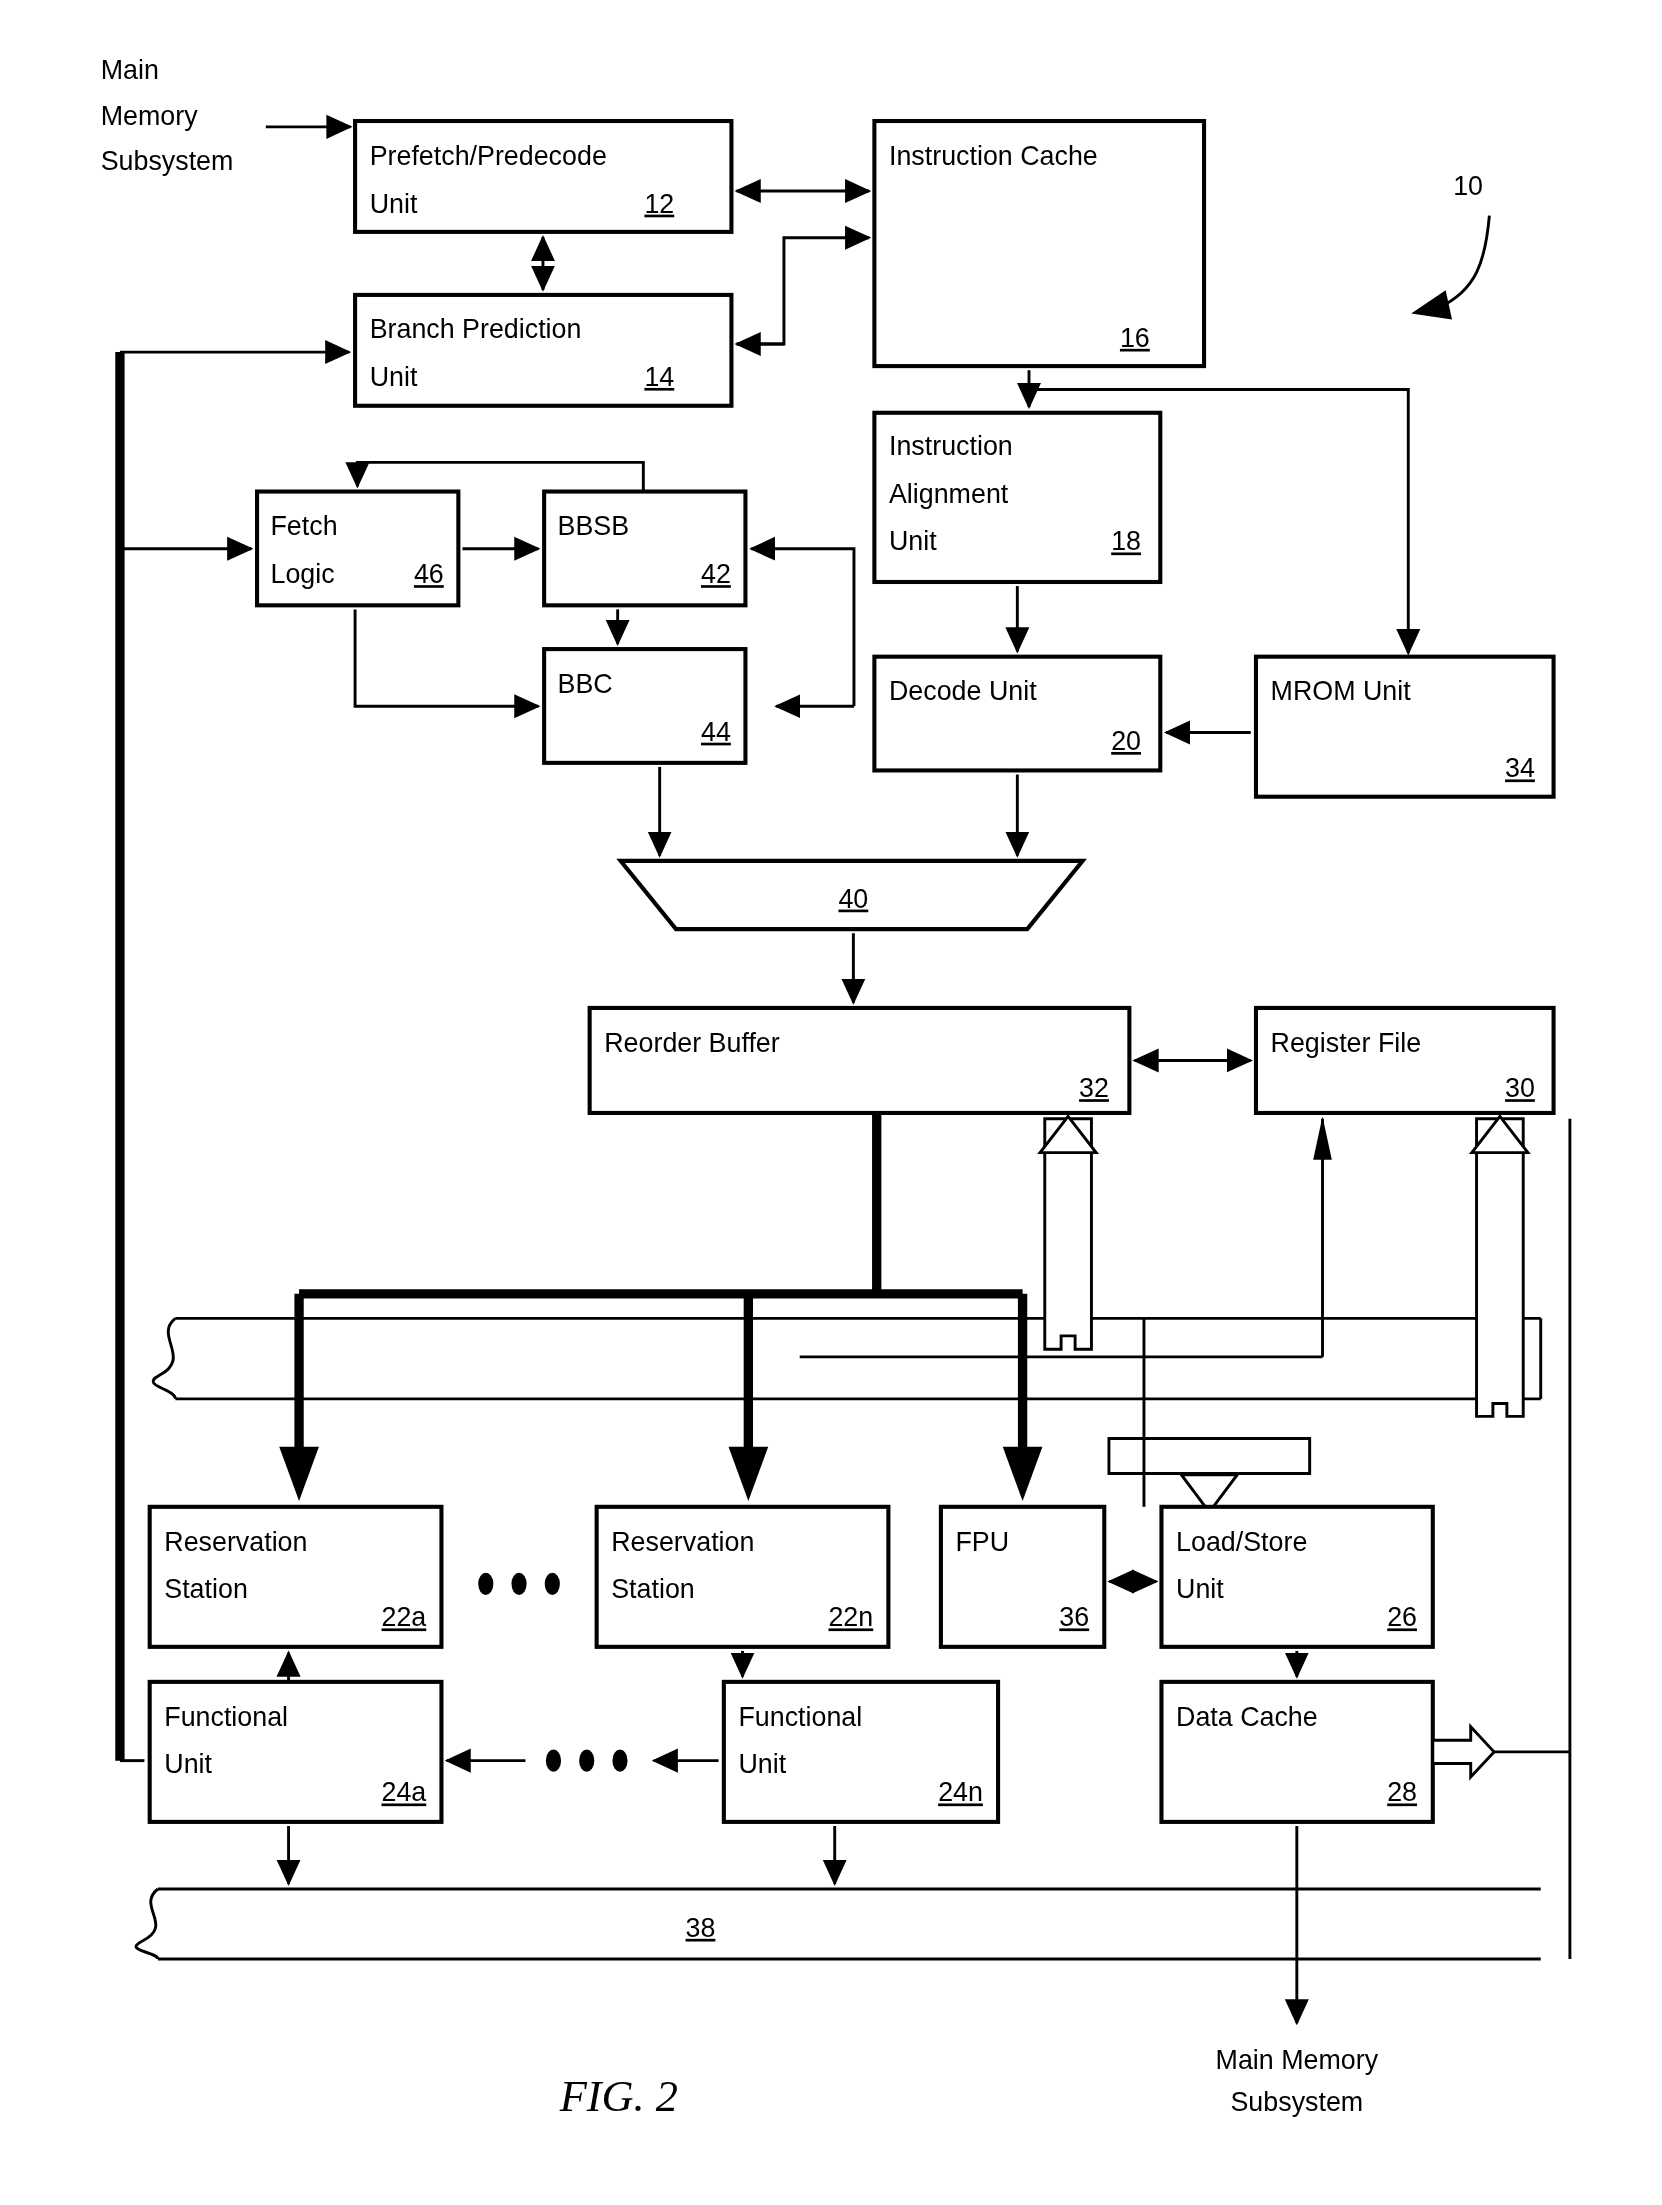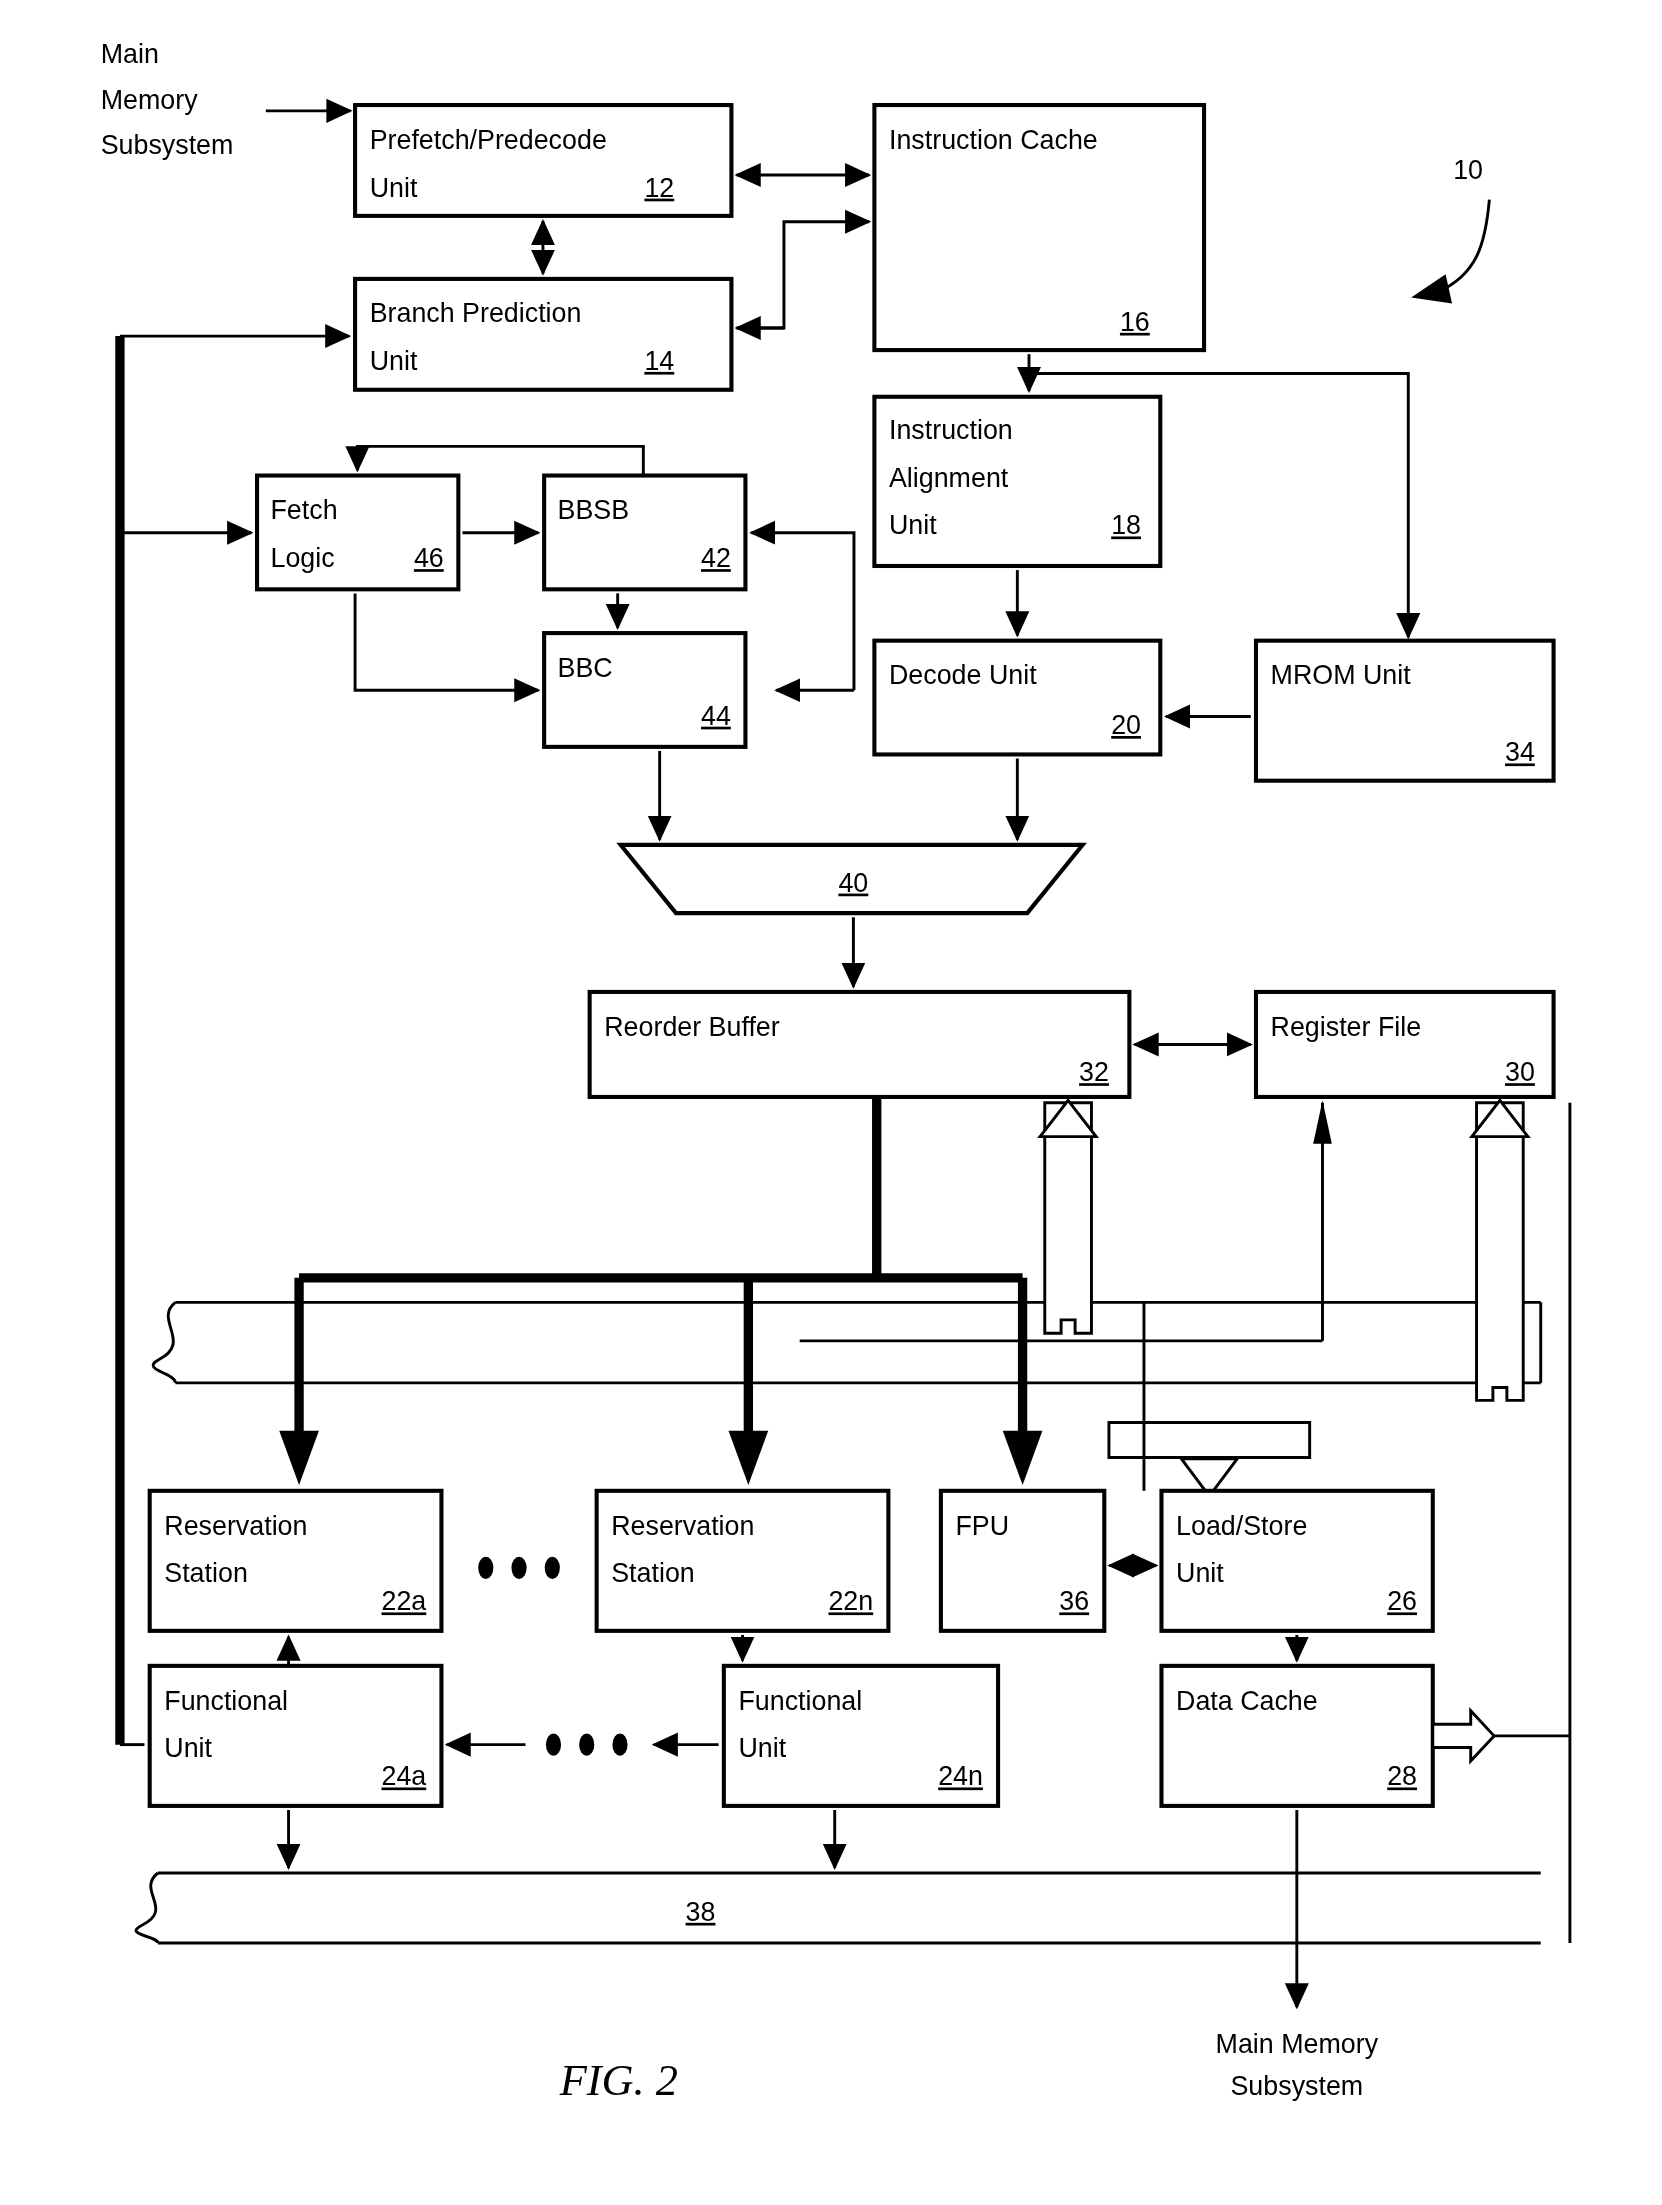--- a/index.html
+++ b/index.html
@@ -9,21 +9,21 @@
   }
   body {
     width: 1663px;
     height: 2205px;
     font-family: "Liberation Sans", sans-serif;
     position: relative;
     overflow: hidden;
   }
   #figure-root {
     position: absolute;
-    left: 0; top: 0;
+    left: 0; top: 16px;
     width: 1663px;
     height: 1829px;
   }
   svg { display: block; }
   .blk { fill: #ffffff; stroke: #000000; stroke-width: 7; }
   .blk-label {
     font-family: "Liberation Sans", sans-serif;
     font-size: 46px;
     fill: #000000;
   }

